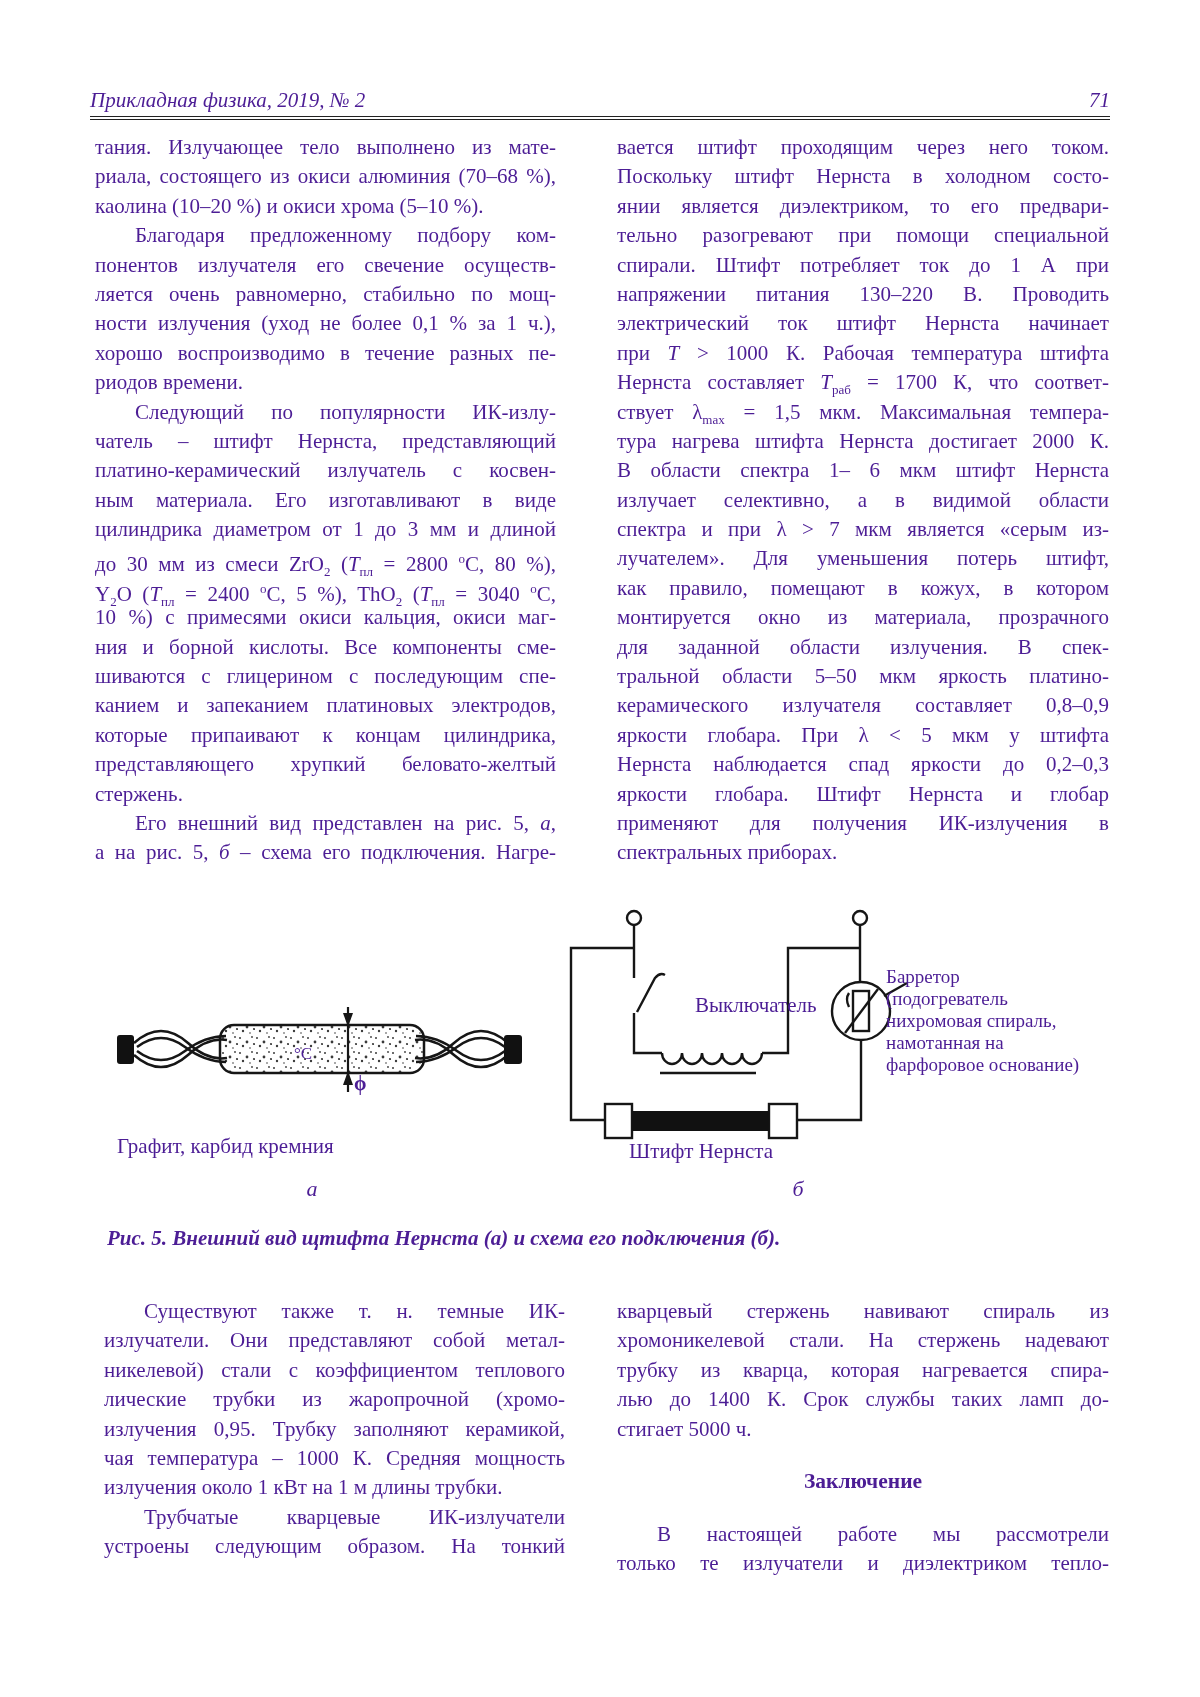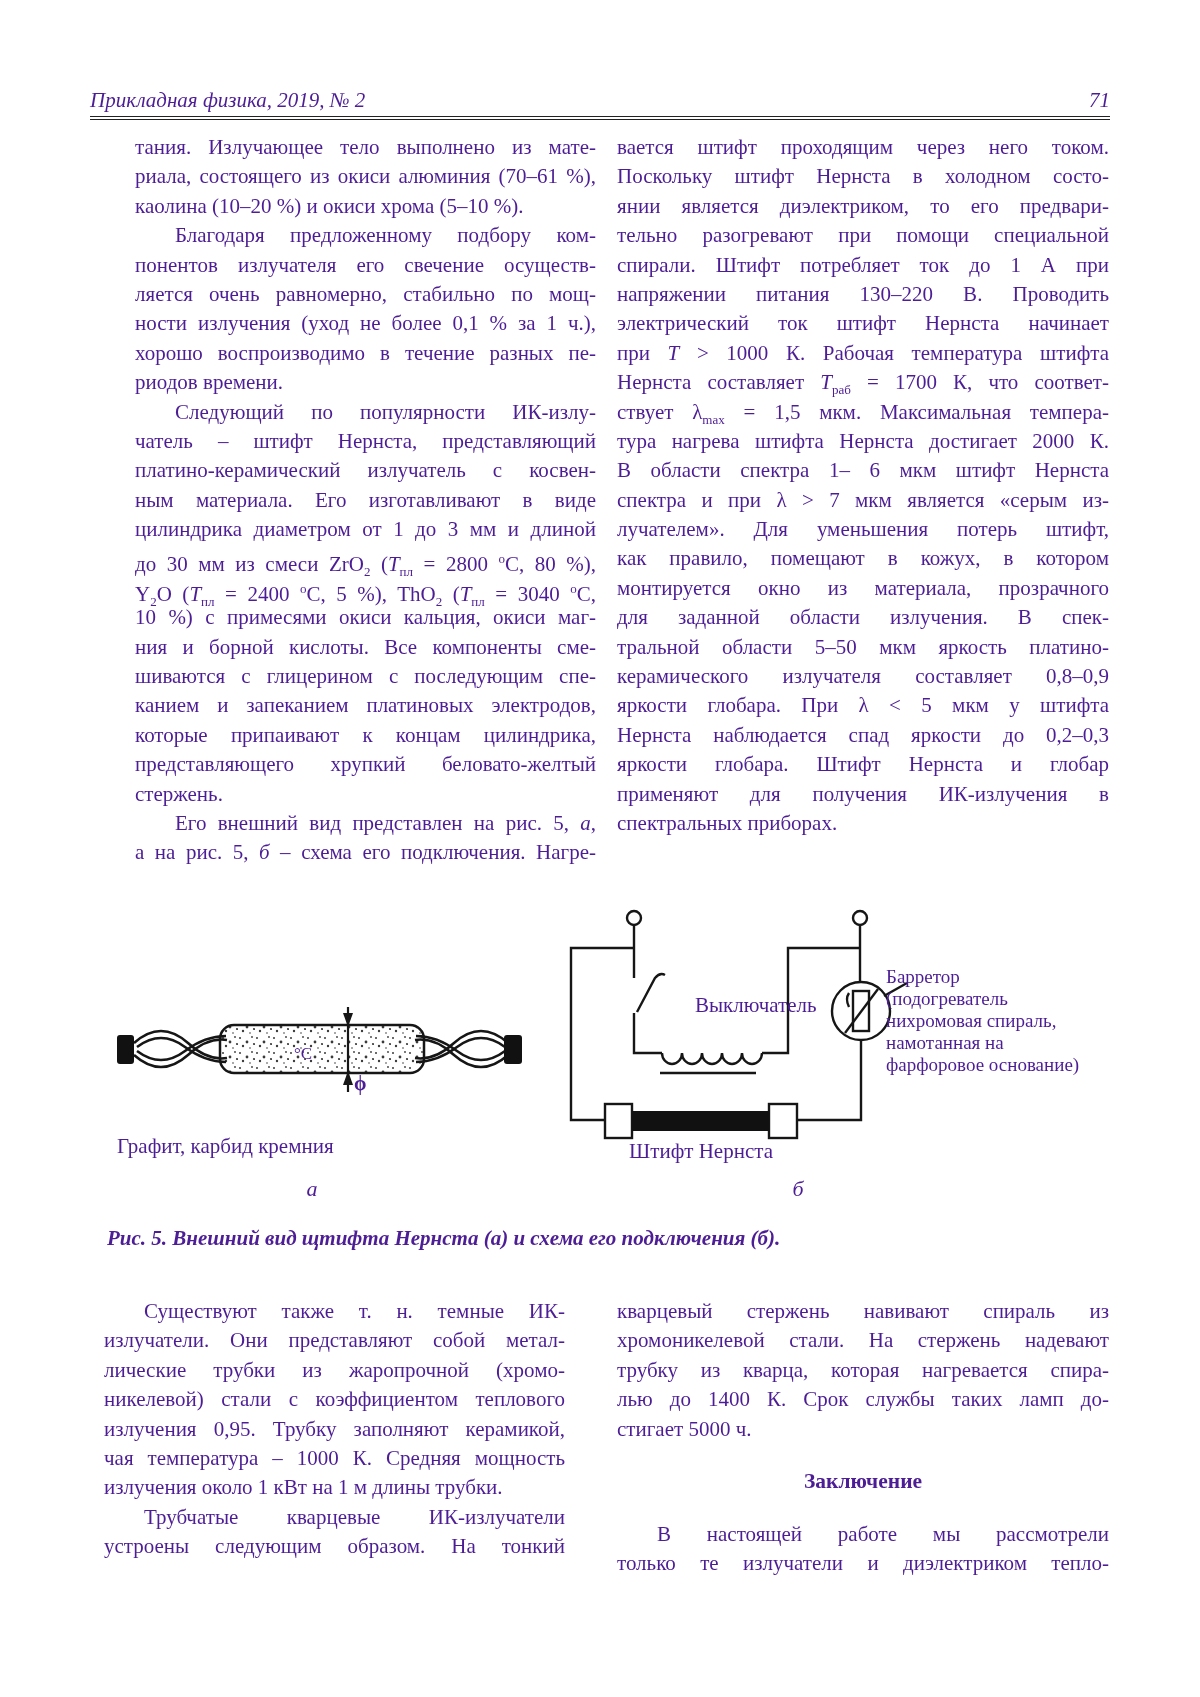--- a/index.html
+++ b/index.html
@@ -43,23 +43,23 @@
 <body>
 
 <div class="page">
 
   <div class="header">
     <span>Прикладная физика, 2019, № 2</span>
     <span>71</span>
   </div>
   <div class="rule"></div>
 
-  <div class="col" style="left:95px;top:133px;width:461px;margin-left:40px;">
+  <div class="col" style="left:95px;top:133px;width:461px;">
       <div class="tline just">тания. Излучающее тело выполнено из мате-</div>
-      <div class="tline just">риала, состоящего из окиси алюминия (70–61 %),</div>
+      <div class="tline just">риала, состоящего из окиси алюминия (70–68 %),</div>
       <div class="tline">каолина (10–20 %) и окиси хрома (5–10 %).</div>
       <div class="tline just ind">Благодаря предложенному подбору ком-</div>
       <div class="tline just">понентов излучателя его свечение осуществ-</div>
       <div class="tline just">ляется очень равномерно, стабильно по мощ-</div>
       <div class="tline just">ности излучения (уход не более 0,1 % за 1 ч.),</div>
       <div class="tline just">хорошо воспроизводимо в течение разных пе-</div>
       <div class="tline">риодов времени.</div>
       <div class="tline just ind">Следующий по популярности ИК-излу-</div>
       <div class="tline just">чатель – штифт Нернста, представляющий</div>
       <div class="tline just">платино-керамический излучатель с косвен-</div>
@@ -84,20 +84,21 @@
       <div class="tline just">янии является диэлектриком, то его предвари-</div>
       <div class="tline just">тельно разогревают при помощи специальной</div>
       <div class="tline just">спирали. Штифт потребляет ток до 1 А при</div>
       <div class="tline just">напряжении питания 130–220 В. Проводить</div>
       <div class="tline just">электрический ток штифт Нернста начинает</div>
       <div class="tline just">при <i>T</i> &gt; 1000 К. Рабочая температура штифта</div>
       <div class="tline just">Нернста составляет <i>T</i><sub>раб</sub> = 1700 К, что соответ-</div>
       <div class="tline just">ствует λ<sub>max</sub> = 1,5 мкм. Максимальная темпера-</div>
       <div class="tline just">тура нагрева штифта Нернста достигает 2000 К.</div>
       <div class="tline just">В области спектра 1– 6 мкм штифт Нернста</div>
+      <div class="tline just">излучает селективно, а в видимой области</div>
       <div class="tline just">спектра и при λ &gt; 7 мкм является «серым из-</div>
       <div class="tline just">лучателем». Для уменьшения потерь штифт,</div>
       <div class="tline just">как правило, помещают в кожух, в котором</div>
       <div class="tline just">монтируется окно из материала, прозрачного</div>
       <div class="tline just">для заданной области излучения. В спек-</div>
       <div class="tline just">тральной области 5–50 мкм яркость платино-</div>
       <div class="tline just">керамического излучателя составляет 0,8–0,9</div>
       <div class="tline just">яркости глобара. При λ &lt; 5 мкм у штифта</div>
       <div class="tline just">Нернста наблюдается спад яркости до 0,2–0,3</div>
       <div class="tline just">яркости глобара. Штифт Нернста и глобар</div>
@@ -177,22 +178,22 @@
       <div class="tline">фарфоровое основание)</div>
     </div>
   <div class="flabel" style="left:604px;top:1139px;width:194px;text-align:center;">Штифт Нернста</div>
   <div class="flabel fig-letter" style="left:786px;top:1176px;">б</div>
 
   <div class="caption">Рис. 5. Внешний вид щтифта Нернста (а) и схема его подключения (б).</div>
 
   <div class="col" style="left:104px;top:1297px;width:461px;">
       <div class="tline just ind">Существуют также т. н. темные ИК-</div>
       <div class="tline just">излучатели. Они представляют собой метал-</div>
+      <div class="tline just">никелевой) стали с коэффициентом теплового</div>
       <div class="tline just">лические трубки из жаропрочной (хромо-</div>
-      <div class="tline just">никелевой) стали с коэффициентом теплового</div>
       <div class="tline just">излучения 0,95. Трубку заполняют керамикой,</div>
       <div class="tline just">чая температура – 1000 К. Средняя мощность</div>
       <div class="tline">излучения около 1 кВт на 1 м длины трубки.</div>
       <div class="tline just ind">Трубчатые кварцевые ИК-излучатели</div>
       <div class="tline just">устроены следующим образом. На тонкий</div>
     </div>
 
   <div class="col" style="left:617px;top:1297px;width:492px;height:320px;">
     <div class="sub-block" style="top:0;">
         <div class="tline just">кварцевый стержень навивают спираль из</div>

